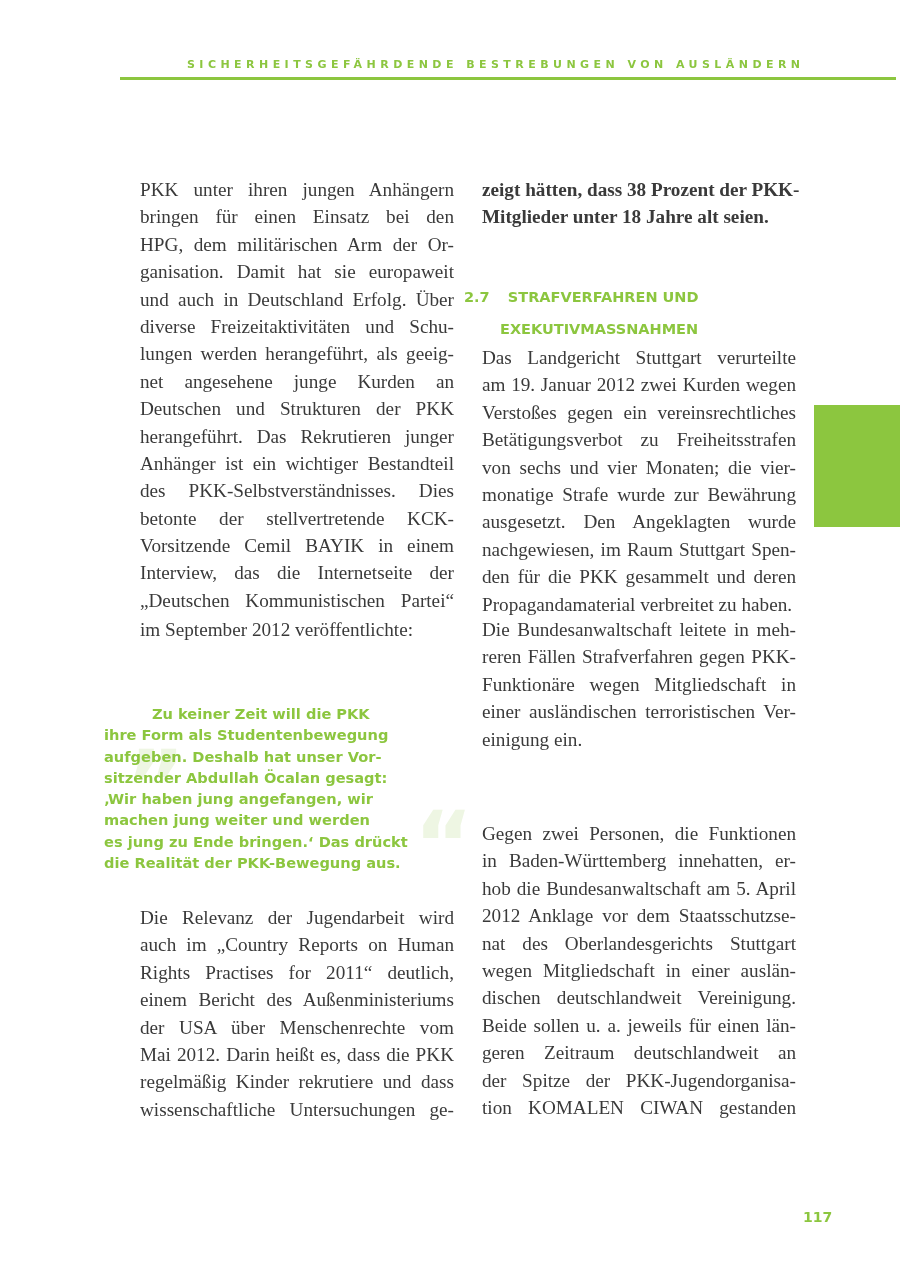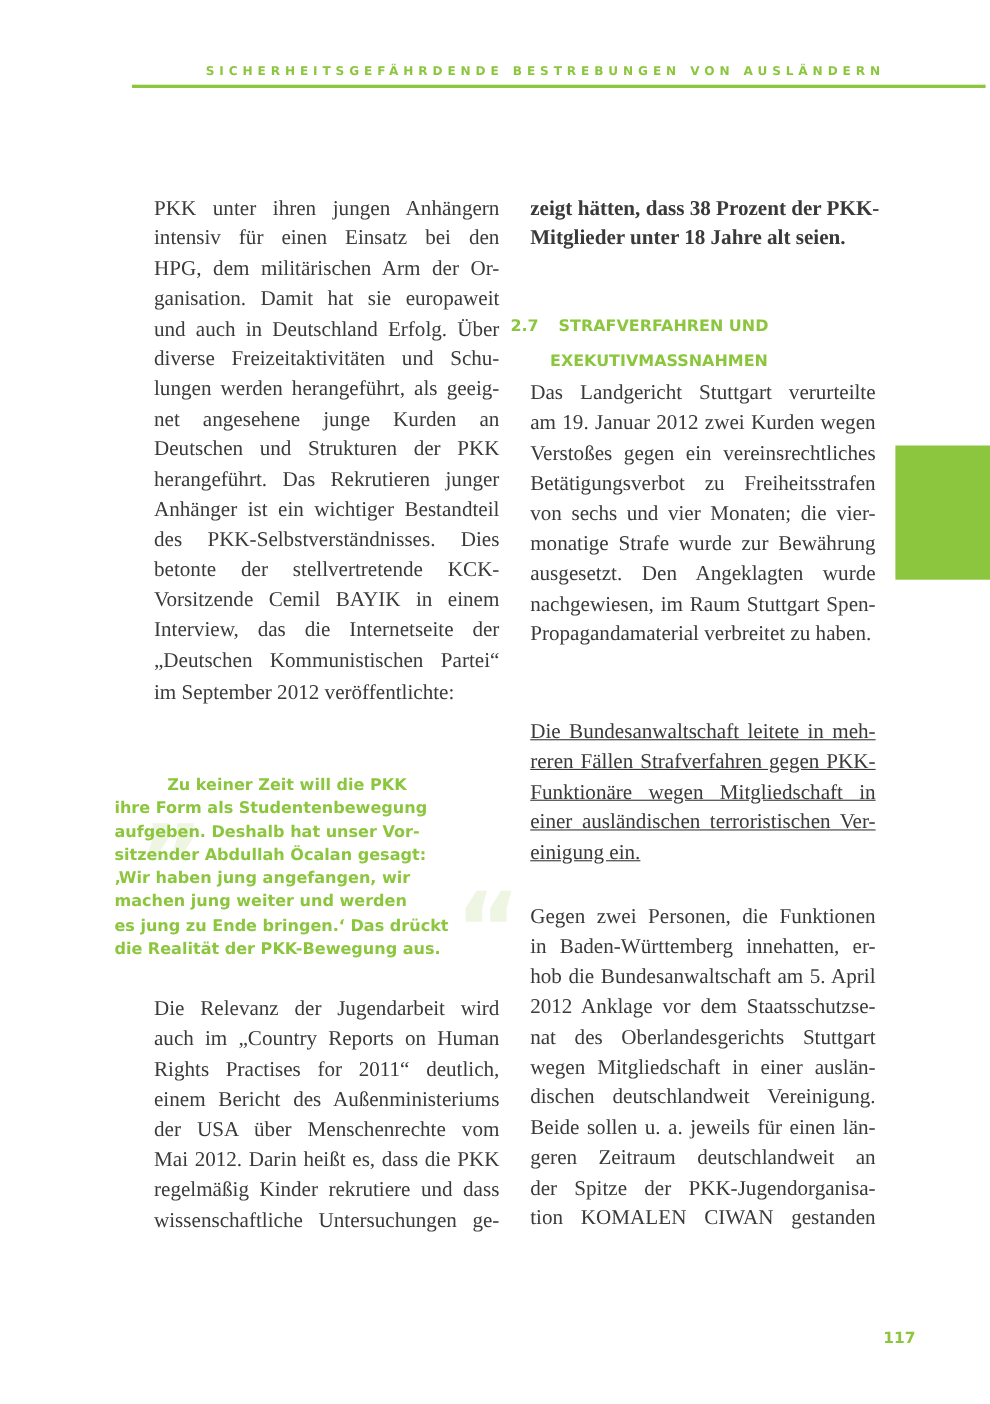--- a/index.html
+++ b/index.html
@@ -54,21 +54,21 @@
 
 <div>
   <div class="header-title">SICHERHEITSGEFÄHRDENDE BESTREBUNGEN VON AUSLÄNDERN</div>
   <div class="header-rule"></div>
 </div>
 
 <div class="side-tab"></div>
 
 <div class="col col-left" style="top:176px;">
   <span class="line">PKK unter ihren jungen Anhängern</span>
-  <span class="line">intensiv für einen Einsatz bei den</span>
+  <span class="line">bringen für einen Einsatz bei den</span>
   <span class="line">HPG, dem militärischen Arm der Or-</span>
   <span class="line">ganisation. Damit hat sie europaweit</span>
   <span class="line">und auch in Deutschland Erfolg. Über</span>
   <span class="line">diverse Freizeitaktivitäten und Schu-</span>
   <span class="line">lungen werden herangeführt, als geeig-</span>
   <span class="line">net angesehene junge Kurden an</span>
   <span class="line">Deutschen und Strukturen der PKK</span>
   <span class="line">herangeführt. Das Rekrutieren junger</span>
   <span class="line">Anhänger ist ein wichtiger Bestandteil</span>
   <span class="line">des PKK-Selbstverständnisses. Dies</span>
@@ -121,24 +121,25 @@
 
 <div class="col col-right" style="top:344px;">
   <span class="line">Das Landgericht Stuttgart verurteilte</span>
   <span class="line">am 19. Januar 2012 zwei Kurden wegen</span>
   <span class="line">Verstoßes gegen ein vereinsrechtliches</span>
   <span class="line">Betätigungsverbot zu Freiheitsstrafen</span>
   <span class="line">von sechs und vier Monaten; die vier-</span>
   <span class="line">monatige Strafe wurde zur Bewährung</span>
   <span class="line">ausgesetzt. Den Angeklagten wurde</span>
   <span class="line">nachgewiesen, im Raum Stuttgart Spen-</span>
+  <span class="line">den für die PKK gesammelt und deren</span>
   <span class="line last">Propagandamaterial verbreitet zu haben.</span>
 </div>
 
-<div class="col col-right" style="top:652px;text-decoration:underline;">
+<div class="col col-right" style="top:616px;">
   <span class="line">Die Bundesanwaltschaft leitete in meh-</span>
   <span class="line">reren Fällen Strafverfahren gegen PKK-</span>
   <span class="line">Funktionäre wegen Mitgliedschaft in</span>
   <span class="line">einer ausländischen terroristischen Ver-</span>
   <span class="line last">einigung ein.</span>
 </div>
 
 <div class="col col-right" style="top:820px;">
   <span class="line">Gegen zwei Personen, die Funktionen</span>
   <span class="line">in Baden-Württemberg innehatten, er-</span>

